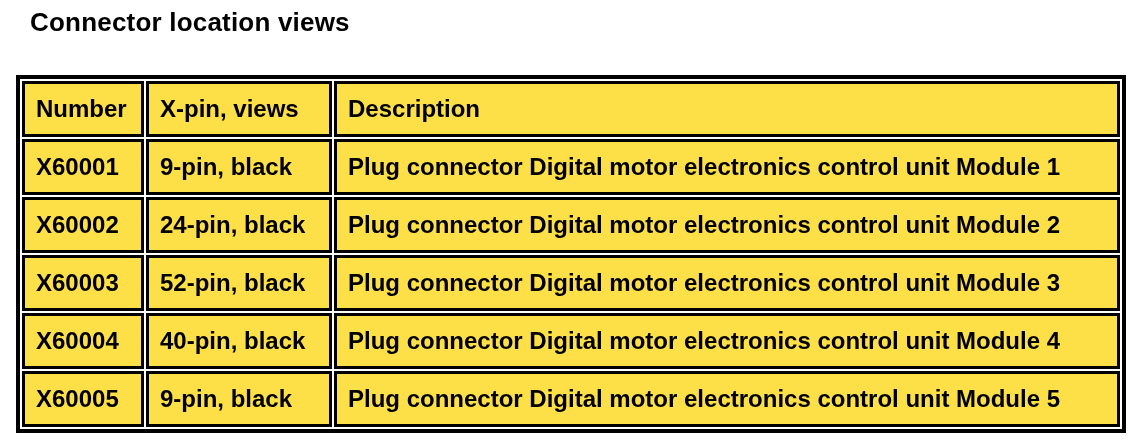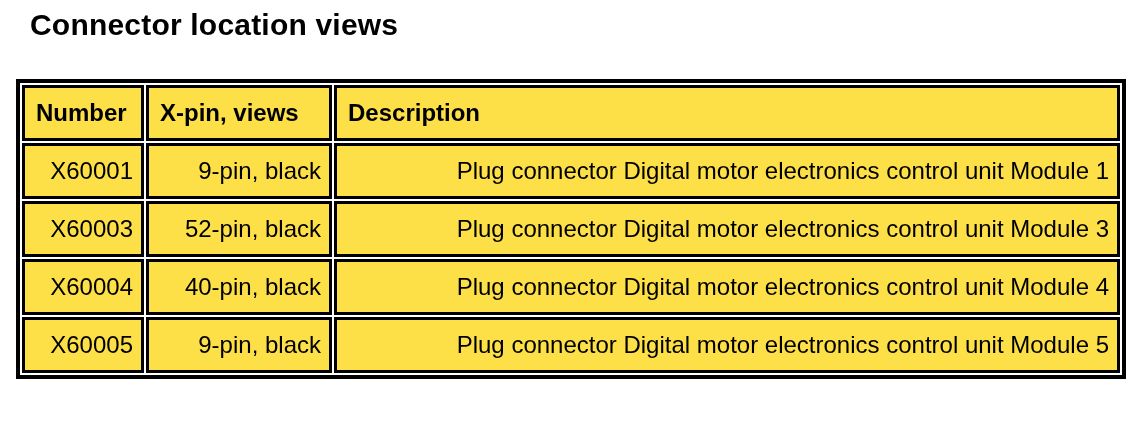--- a/index.html
+++ b/index.html
@@ -13,21 +13,21 @@
     color: #000000;
   }
   .page {
     position: relative;
     width: 1136px;
     height: 442px;
     background: #ffffff;
   }
   h1.doc-title {
     margin: 8px 0 0 30px;
-    font-size: 30px;
+    font-size: 26px;
     font-weight: bold;
     line-height: 1.1;
     letter-spacing: 0.2px;
     color: #000000;
   }
   table.connector-table {
     margin: 38px 0 0 16px;
     border-collapse: separate;
     border-spacing: 2px;
     border: 4px solid #000000;
@@ -45,22 +45,22 @@
     background: #fde047;
   }
   table.connector-table th {
     font-weight: bold;
     text-align: left;
   }
   table.connector-table th.col-description {
     text-align: left;
   }
   table.connector-table td {
-    font-weight: normal;
-    text-align: right;
+    font-weight: bold;
+    text-align: left;
   }
   col.col-number      { width: 122px; }
   col.col-pin         { width: 186px; }
   col.col-description { width: 786px; }
 </style>
 </head>
 <body>
 
 <div class="page">
 
@@ -79,20 +79,25 @@
         <th class="col-description">Description</th>
       </tr>
     </thead>
     <tbody>
       <tr>
         <td>X60001</td>
         <td>9-pin, black</td>
         <td>Plug connector Digital motor electronics control unit Module 1</td>
       </tr>
       <tr>
+        <td>X60002</td>
+        <td>24-pin, black</td>
+        <td>Plug connector Digital motor electronics control unit Module 2</td>
+      </tr>
+      <tr>
         <td>X60003</td>
         <td>52-pin, black</td>
         <td>Plug connector Digital motor electronics control unit Module 3</td>
       </tr>
       <tr>
         <td>X60004</td>
         <td>40-pin, black</td>
         <td>Plug connector Digital motor electronics control unit Module 4</td>
       </tr>
       <tr>

